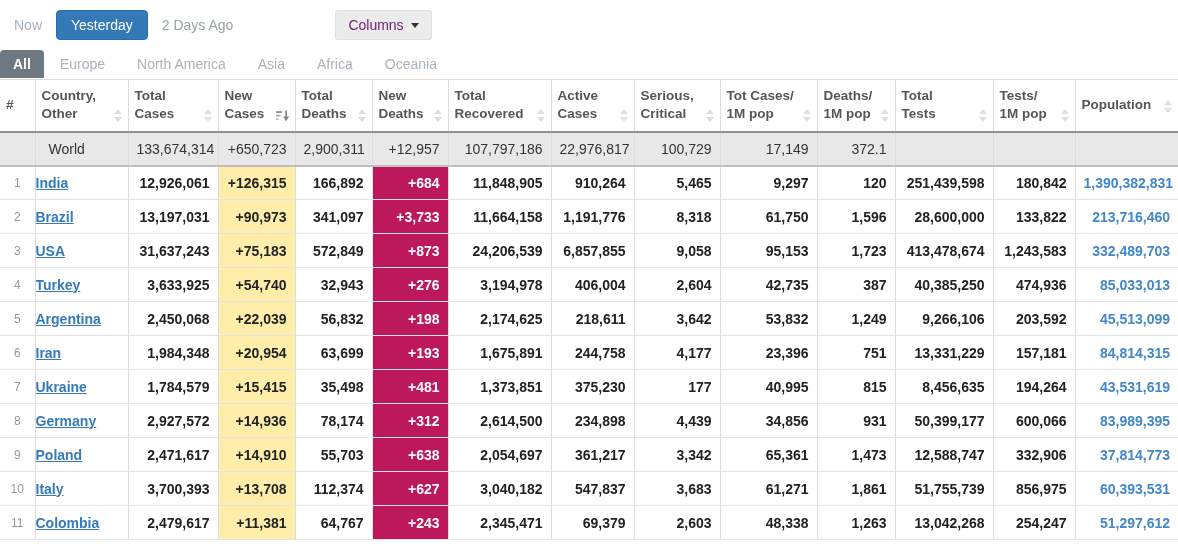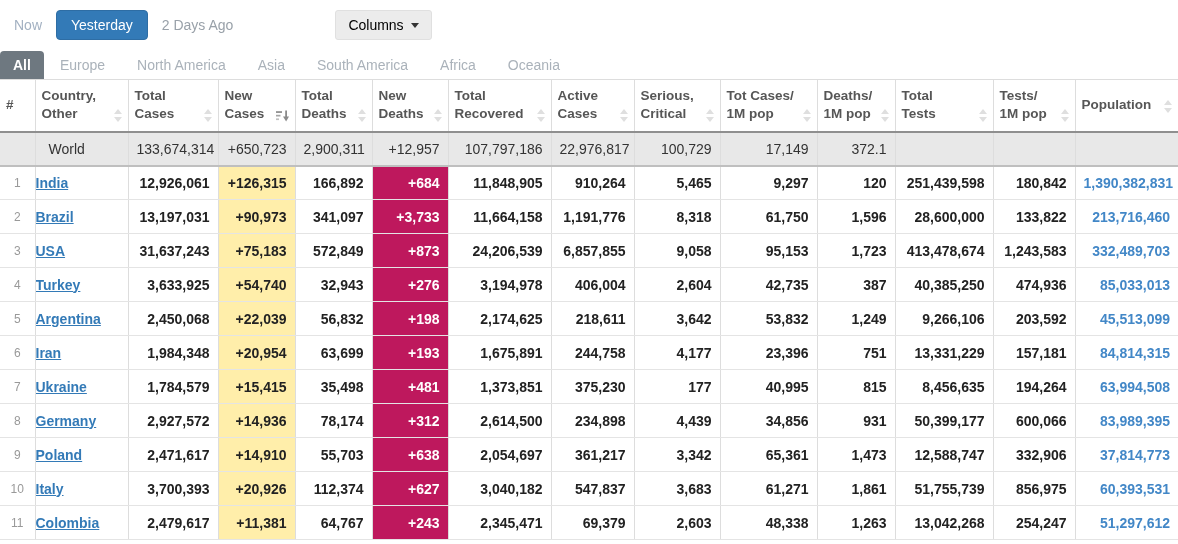--- a/index.html
+++ b/index.html
@@ -9,31 +9,31 @@
   
   .toolbar { display:flex; align-items:center; height:50px; padding:0 0 0 14px; }
   .btn-plain { background:none; border:none; font-size:14px; cursor:pointer;
     font-family:"Liberation Sans", sans-serif; }
   .btn-now { color:#a3b1c2; margin-right:14px; }
   .btn-yesterday { background:#337ab7; color:#fff; border-radius:4px;
     padding:6px 14px; font-size:14px; border:1px solid #2e6da4; cursor:pointer;
     font-family:"Liberation Sans", sans-serif; }
   .btn-2days { color:#99a1a9; margin-left:14px; }
   .btn-columns { margin-left:102px; background:#ececec; border:1px solid #e0e0e0;
-    border-radius:3px; color:#000000; font-size:14px; padding:6px 12px; cursor:pointer;
+    border-radius:3px; color:#701a75; font-size:14px; padding:6px 12px; cursor:pointer;
     display:flex; align-items:center; gap:7px; font-family:"Liberation Sans", sans-serif; }
   .caret { width:0; height:0; border-left:4px solid transparent;
     border-right:4px solid transparent; border-top:5px solid #333; display:inline-block; }
   .search-wrap { margin-left:155px; display:flex; align-items:center; gap:9px; }
   .search-label { color:#8a8a8a; font-size:15px; }
   .search-input { width:185px; height:29px; border:1px solid #ccc; border-radius:5px;
     font-size:14px; padding:0 8px; outline:none; }
 
   
-  .tabs { display:flex; align-items:center; height:29px; padding-left:0; }
+  .tabs { display:flex; align-items:flex-start; height:29px; padding-left:0; }
   .tab { font-size:14px; color:#aab2ba; padding:6px 16px; cursor:pointer; }
   .tab.active { background:#6e7880; color:#fff; font-weight:bold;
     border-radius:4px 4px 0 0; padding:6px 13px; }
 
   
   table { border-collapse:collapse; table-layout:fixed; width:1178px;
     border-top:1px solid #ddd; }
   th, td { border-right:1px solid #ddd; border-bottom:1px solid #e4e4e4;
     font-size:14px; overflow:hidden; white-space:nowrap; }
   th:last-child, td:last-child { border-right:none; }
@@ -72,21 +72,20 @@
     <span>Columns</span>
     <span class="caret"></span>
   </button>
 </div>
 
 <div class="tabs" id="tabs">
     <div class="tab active">All</div>
     <div class="tab">Europe</div>
     <div class="tab">North America</div>
     <div class="tab">Asia</div>
-    <div class="tab">South America</div>
     <div class="tab">Africa</div>
     <div class="tab">Oceania</div>
   </div>
 
 <table>
   <thead>
       <tr id="head-row">
         <th style="width: 35px;">
           <div class="th-lines">#</div>
         </th>
@@ -332,21 +331,21 @@
         <td class="new-cases num">+15,415</td>
         <td class="num">35,498</td>
         <td class="new-deaths num"><span>+481</span></td>
         <td class="num">1,373,851</td>
         <td class="num">375,230</td>
         <td class="num">177</td>
         <td class="num">40,995</td>
         <td class="num">815</td>
         <td class="num">8,456,635</td>
         <td class="num">194,264</td>
-        <td class="population"><a href="#">63,994,508</a></td>
+        <td class="population"><a href="#">43,531,619</a></td>
       </tr>
       <tr>
         <td class="rank">8</td>
         <td class="country"><a href="#">Germany</a></td>
         <td class="num">2,927,572</td>
         <td class="new-cases num">+14,936</td>
         <td class="num">78,174</td>
         <td class="new-deaths num"><span>+312</span></td>
         <td class="num">2,614,500</td>
         <td class="num">234,898</td>
@@ -370,21 +369,21 @@
         <td class="num">65,361</td>
         <td class="num">1,473</td>
         <td class="num">12,588,747</td>
         <td class="num">332,906</td>
         <td class="population"><a href="#">37,814,773</a></td>
       </tr>
       <tr>
         <td class="rank">10</td>
         <td class="country"><a href="#">Italy</a></td>
         <td class="num">3,700,393</td>
-        <td class="new-cases num">+20,926</td>
+        <td class="new-cases num">+13,708</td>
         <td class="num">112,374</td>
         <td class="new-deaths num"><span>+627</span></td>
         <td class="num">3,040,182</td>
         <td class="num">547,837</td>
         <td class="num">3,683</td>
         <td class="num">61,271</td>
         <td class="num">1,861</td>
         <td class="num">51,755,739</td>
         <td class="num">856,975</td>
         <td class="population"><a href="#">60,393,531</a></td>

